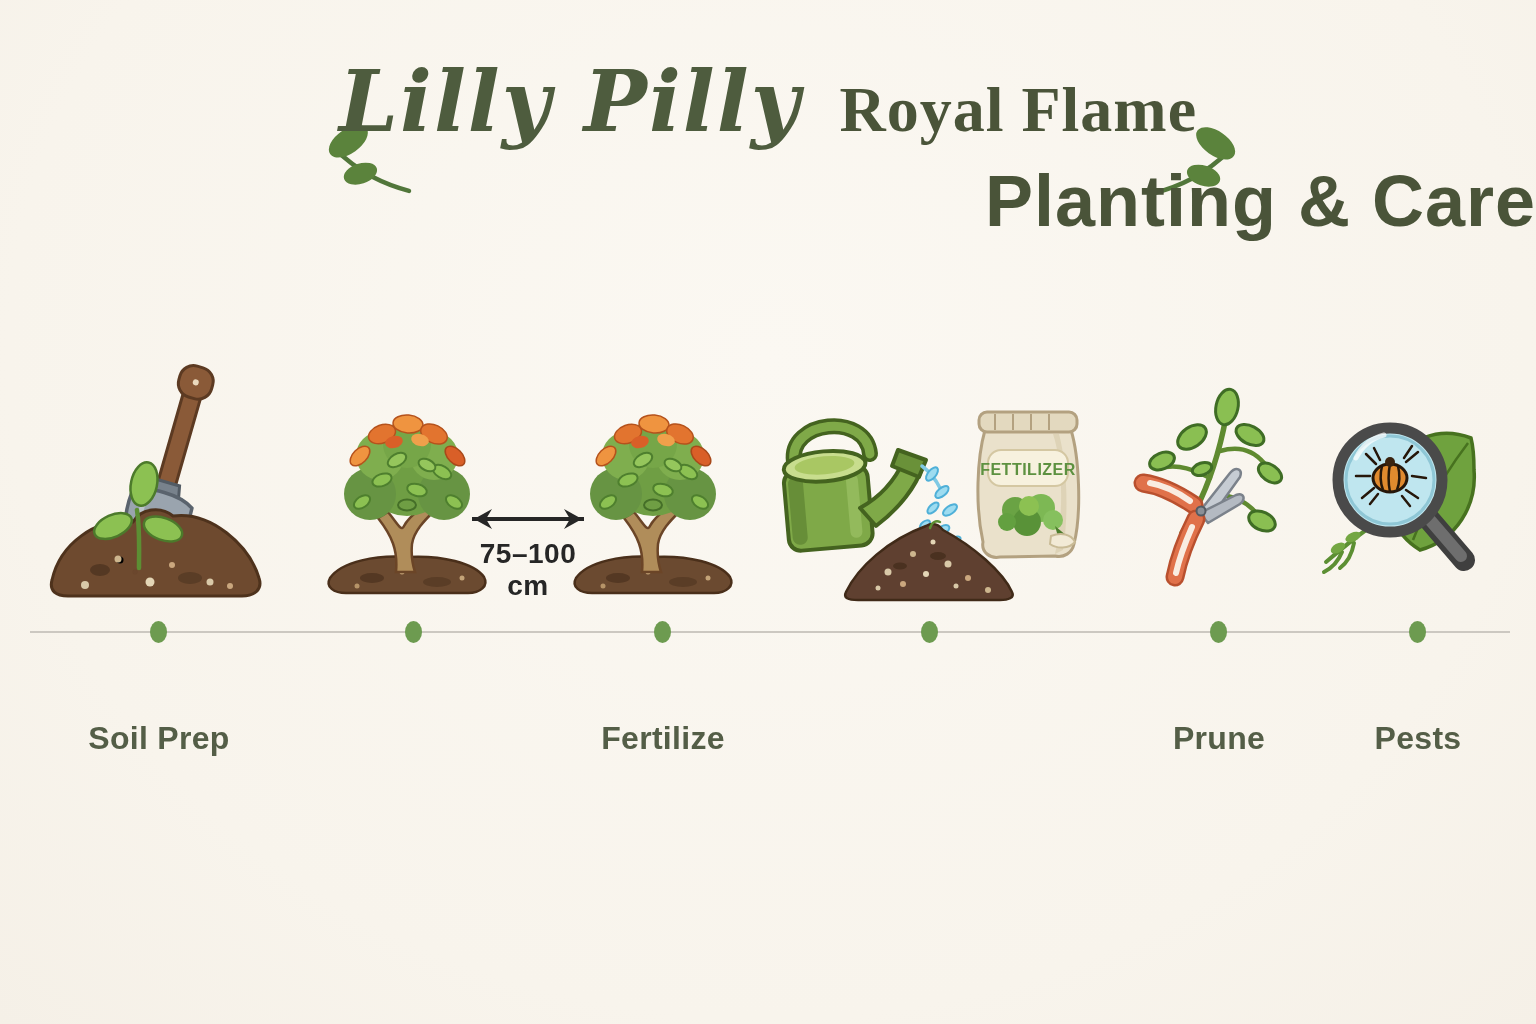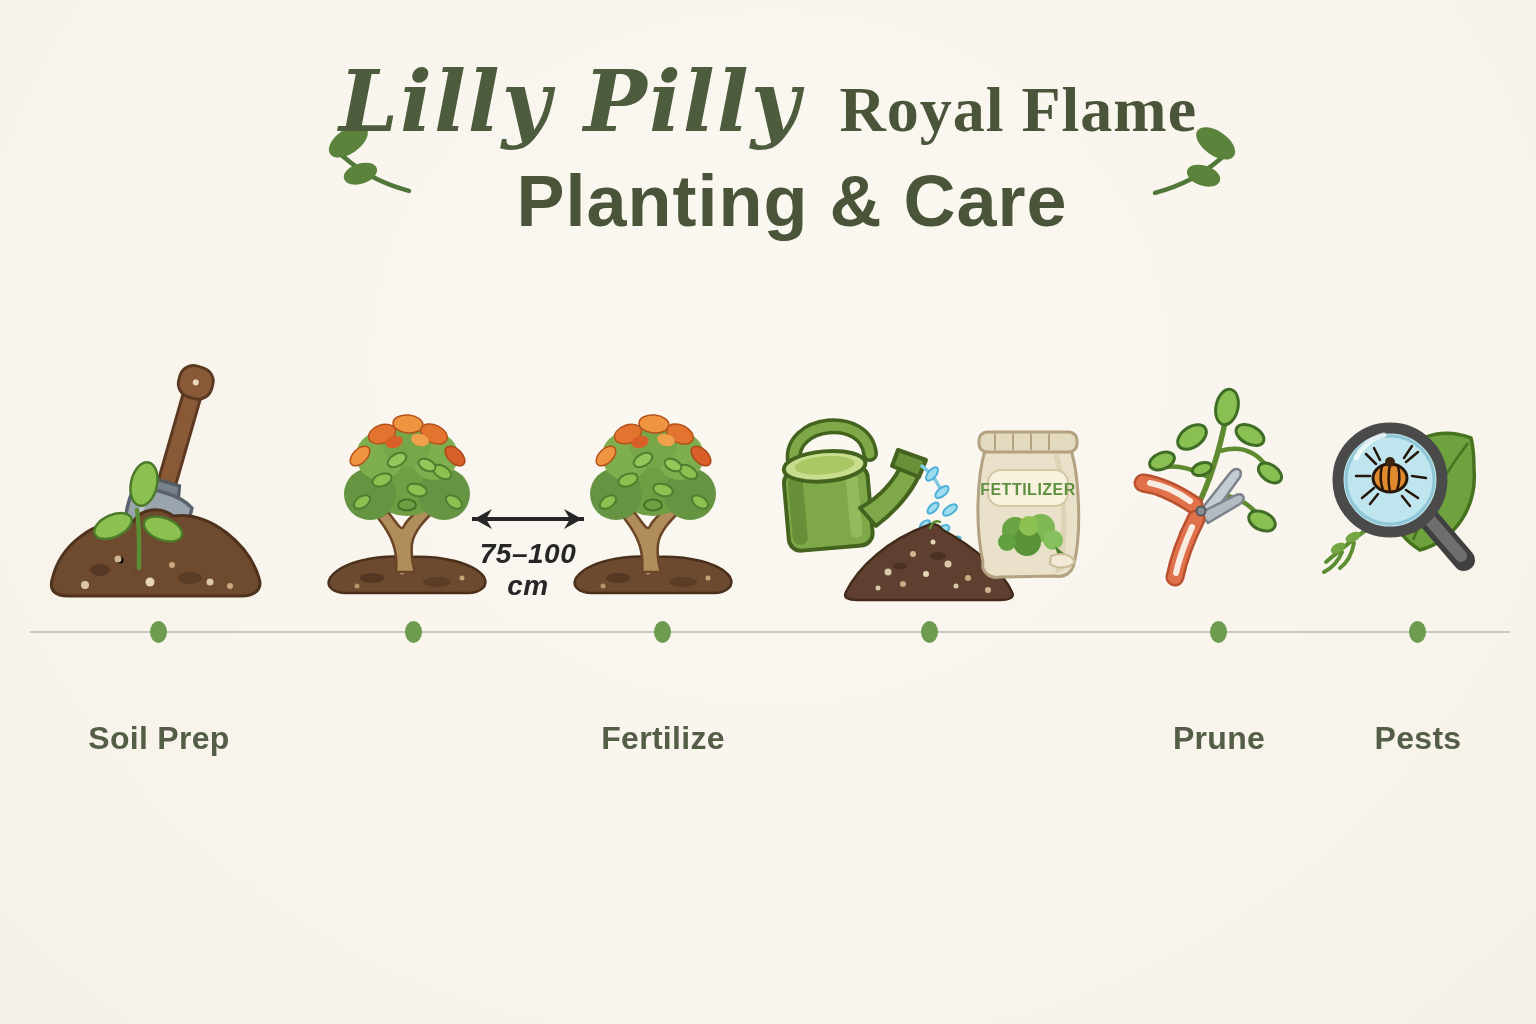--- a/index.html
+++ b/index.html
@@ -20,41 +20,41 @@
   .title-script {
     font-family:"DejaVu Serif", serif; font-style:italic; font-weight:600;
     font-size:84px; color:#4e5c3e; letter-spacing:2px;
   }
   .title-bold {
     font-family:Liberation Serif, serif; font-weight:bold;
     font-size:64px; color:#4a5439; letter-spacing:1px;
   }
   .title-line2 {
     position:absolute; top:160px; left:0; width:100%;
-    text-align:center; font-weight:bold; font-size:72px; color:#4a5439; letter-spacing:1px;padding-left:48px;
+    text-align:right; font-weight:bold; font-size:72px; color:#4a5439; letter-spacing:1px;padding-left:48px;
   }
   .sprig { position:absolute; width:96px; height:76px; }
   .sprig-left  { left:316px; top:120px; }
   .sprig-right { left:1152px; top:122px; transform:scaleX(-1); }
 
   
   .icon { position:absolute; }
   .icon-soil-prep  { left:40px;  top:360px; width:232px; height:242px; }
   .icon-shrub-1    { left:322px; top:410px; width:170px; height:190px; }
   .icon-shrub-2    { left:568px; top:410px; width:170px; height:190px; }
   .icon-can        { left:770px; top:410px; width:202px; height:162px; }
   .icon-mound      { left:838px; top:512px; width:180px; height:90px;  }
-  .icon-bag        { left:963px; top:414px; width:130px; height:170px;text-align:right; }
+  .icon-bag        { left:963px; top:394px; width:130px; height:170px;text-align:right; }
   .icon-pruners    { left:1130px;top:383px; width:167px; height:222px; }
   .icon-magnifier  { left:1320px;top:410px; width:168px; height:195px; }
 
   
   .spacing-group { position:absolute; left:458px; top:506px; width:140px; text-align:center; }
   .spacing-text {
-    margin-top:2px; font-weight:bold; font-size:28px; color:#262626; letter-spacing:0.5px;font-style:italic;
+    margin-top:2px; font-weight:bold; font-size:28px; color:#262626; letter-spacing:0.5px;
   }
 
   
   .timeline-line {
     position:absolute; left:30px; top:631px; width:1480px; height:2px;
     background:#ccc8c1;
   }
   .timeline-dot {
     position:absolute; top:621px; width:17px; height:22px;
     border-radius:50%; background:#6d9b50;

